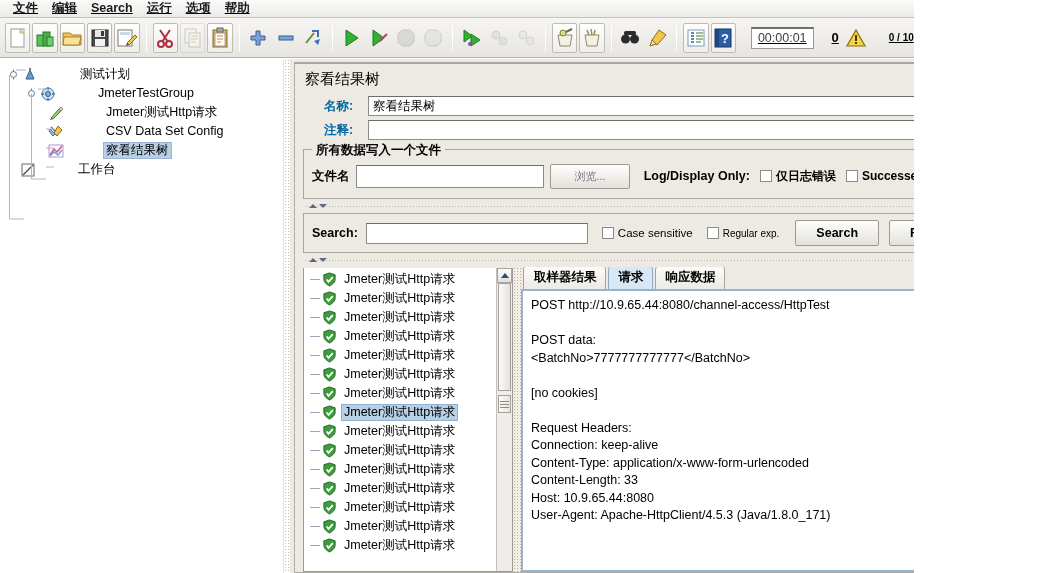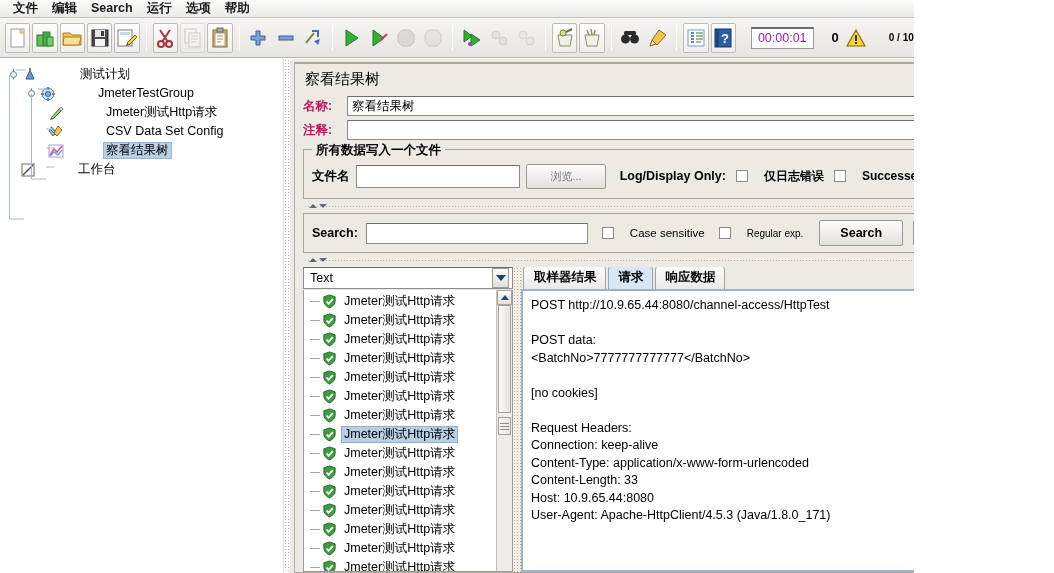--- a/index.html
+++ b/index.html
@@ -5,21 +5,21 @@
   * { box-sizing: border-box; }
   html, body {
     margin: 0; padding: 0;
     width: 1054px; height: 573px;
     overflow: hidden;
     font-family: "Liberation Sans", "DejaVu Sans", sans-serif;
     font-size: 12px;
     background: #ffffff;
     color: #000000;
   }
-  #app { position: relative; width: 914px; height: 573px; overflow: hidden; }
+  #app { position: relative; width: 914px; height: 573px; overflow: hidden; text-decoration: underline; }
 
   
   .menubar {
     height: 18px;
     background: linear-gradient(#fbfbfb, #eceae6);
     border-bottom: 1px solid #c8c4bc;
     display: flex; align-items: center;
     padding-left: 6px;
   }
   .menu-item {
@@ -60,21 +60,21 @@
   .tb-icon { width: 22px; height: 22px; display: block; }
 
   .timer-box {
     margin-left: 14px;
     border: 1px solid #9a9a9a;
     border-top: 2px solid #6e6e6e;
     background: #ffffff;
     font-size: 12.5px;
     padding: 2px 6px 3px 6px;
     line-height: 14px;
-    color: #a21caf;
+    color: #404040;
     font-family: "Liberation Sans", sans-serif;
   }
   .warn-group {
     margin-left: 18px;
     display: flex; align-items: center; gap: 6px;
     font-size: 13px; font-weight: bold;
   }
   .thread-count {
     margin-left: 22px;
     font-size: 10px; font-weight: bold;
@@ -151,21 +151,22 @@
     background: #edeae3;
   }
   .field-row {
     display: flex; align-items: center;
     padding: 1px 6px 1px 8px;
     background: #edeae3;
   }
   .field-label {
     font-size: 12.5px; font-weight: bold;
     width: 44px; flex: 0 0 44px;
-    color: #be185d;
+    color: #0369a1;
+    margin-left: 21px;
   }
   .txt-input {
     flex: 1;
     height: 20px;
     background: #ffffff;
     border: 1px solid #8c8c8c;
     border-top-color: #6d6d6d;
     font-size: 12.5px;
     padding: 1px 4px;
     line-height: 17px;
@@ -204,21 +205,21 @@
     border: 1px solid #9d9a94;
     border-radius: 2px;
     font-size: 12.5px;
     font-weight: bold;
     padding: 4px 12px;
     white-space: nowrap;
     color: #000;
     cursor: default;
   }
   .btn.small { font-size: 11px; font-weight: normal; padding: 4px 23px; color: #787878; }
-  .chk-wrap { display: flex; align-items: center; gap: 16px; margin-left: 10px; white-space: nowrap; }
+  .chk-wrap { display: flex; align-items: center; gap: 4px; margin-left: 10px; white-space: nowrap; }
   .chkbox {
     width: 12px; height: 12px;
     background: #ffffff;
     border: 1px solid #8a8a8a;
     flex: 0 0 12px;
   }
   .chk-lbl { font-size: 12px; font-weight: bold; }
 
   .mini-split {
     height: 9px;
@@ -732,26 +733,20 @@
         </div>
 
         <div class="mini-split">
           <i class="tri up"></i>
           <i class="tri down"></i>
         </div>
 
         <div class="results">
 
           <div class="results-left">
-            <div class="combo">
-              <span>Text</span>
-              <span class="combo-arrow">
-                  <i></i>
-                </span>
-            </div>
 
             <div class="tree-list">
               <div class="tl-items" id="result-items">
                   <div class="tl-row">
                     <span class="tl-dash"></span>
                     <svg viewBox="0 0 16 16" width="15" height="15" style="margin-right: 4px; flex: 0 0 15px;">
                       <path d="M8 1 L14 3 V8 C14 12 8 15 8 15 C8 15 2 12 2 8 V3 Z" fill="#3e9b3e" stroke="#1d6b1d"></path>
                       <path d="M5 8 L7 10.5 L11.5 5.5" fill="none" stroke="#ffffff" stroke-width="2"></path>
                     </svg>
                     <span class="tl-lbl">Jmeter测试Http请求</span>

